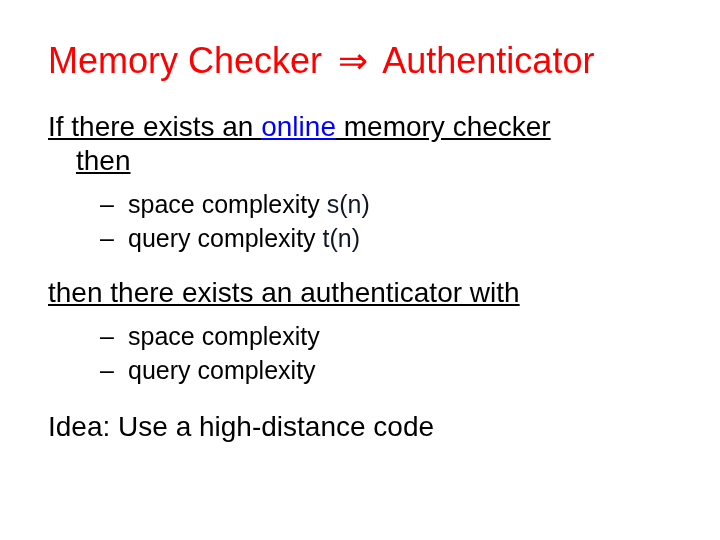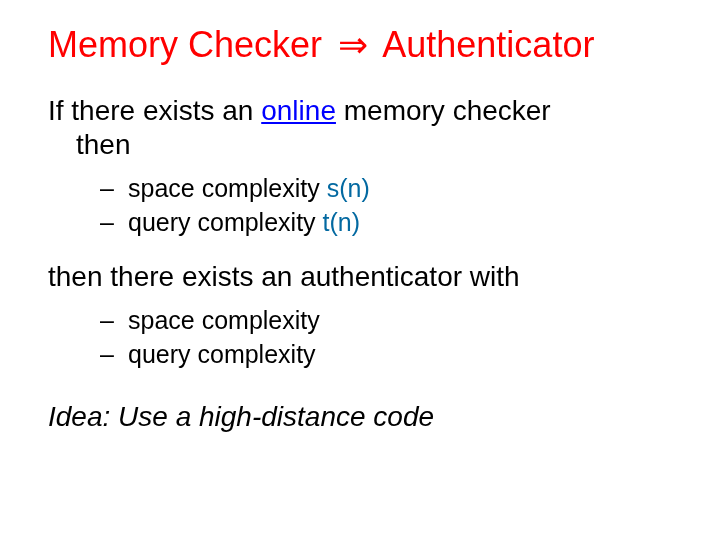--- a/index.html
+++ b/index.html
@@ -15,33 +15,34 @@
     box-sizing: border-box;
     width: 720px;
     height: 540px;
     padding: 24px 48px 24px 48px;
     position: relative;
   }
   .title {
     color: #ff0000;
     font-size: 36px;
     font-weight: 400;
-    margin: 0 0 28px 0;
+    margin: 16px 0 28px 0;
     white-space: nowrap;
   }
   .implies {
     font-family: "Arial", sans-serif;
     font-weight: 400;
     padding: 0 6px;
   }
   .body {
     font-size: 28px;
     line-height: 1.22;
     margin: 0 0 10px 0;
     padding-left: 0px;
+    text-decoration: underline;
   }
   .body .indent-cont {
     padding-left: 28px;
     display: block;
   }
   .online {
     color: #0000ff;
     text-decoration: underline;
   }
   .sub {
@@ -52,27 +53,26 @@
   }
   .sub-row {
     display: flex;
     align-items: baseline;
   }
   .dash {
     width: 28px;
     flex: 0 0 28px;
   }
   .hl {
-    color: #0369a1;
+    color: #0f172a;
   }
   .gap-top { margin-top: 20px; }
   .idea {
     font-size: 28px;
-    margin-top: 30px;
-    font-style: italic;
+    margin-top: 24px;
   }
 </style>
 </head>
 <body>
 
 <div class="slide">
 
   <h1 class="title">
     <span>Memory Checker</span>
     <span class="implies">⇒</span>

